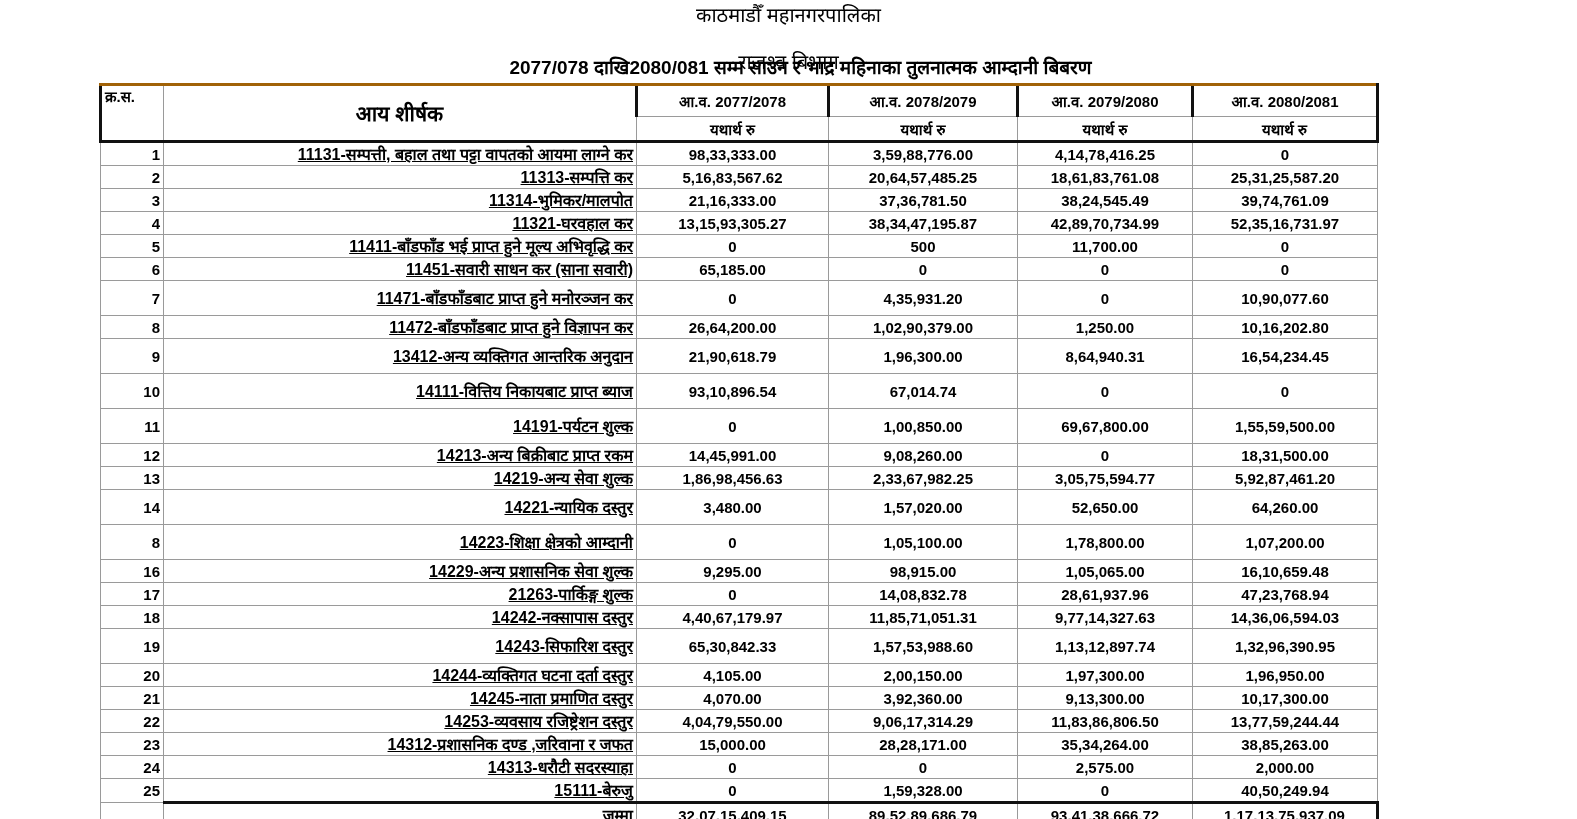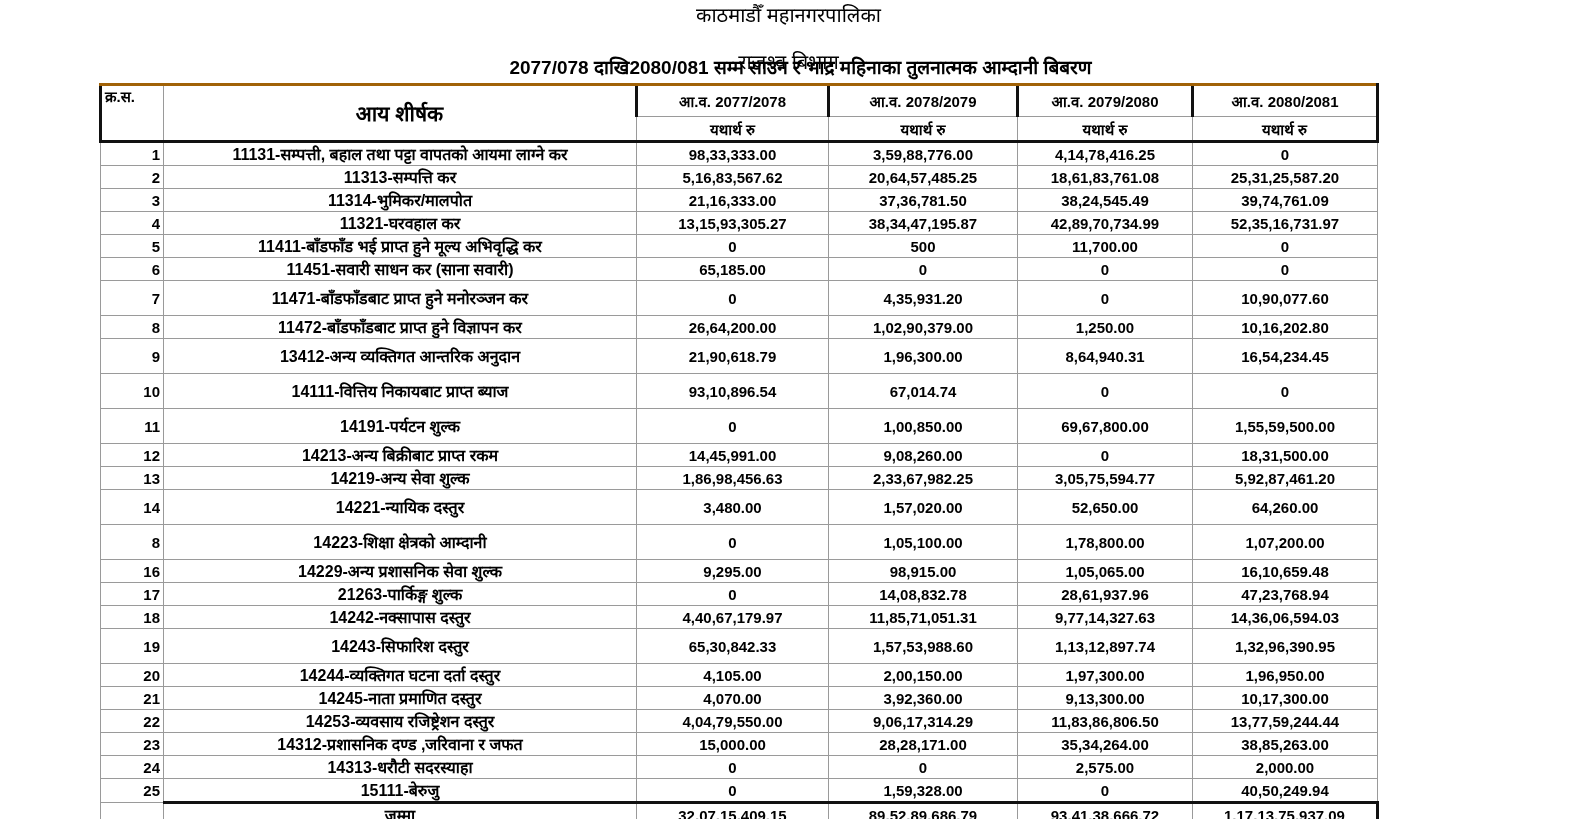--- a/index.html
+++ b/index.html
@@ -36,21 +36,21 @@
   thead { border: 3px solid #111; }
   thead tr.hr1 th { border-top: 3px solid #a16207; }
   thead tr.hr2 th { border-bottom: 3px solid #111; }
   thead th.sn { border-left: 3px solid #111; }
   thead th.y4 { border-right: 3px solid #111; margin-left: 46px; }
   thead th.head-title { border-left: 1px solid #9a9a9a; }
   thead tr.hr1 th.year { border-left: 3px solid #111; }
   thead tr.hr1 th.year.first { border-left: 3px solid #111; }
 
   tbody td.sn { text-align: right; }
-  tbody td.name { text-align: center; font-size: 16px; }
+  tbody td.name { text-align: right; font-size: 16px; text-decoration: underline; }
   tbody td.num { text-align: center; }
   tbody td.y4 { border-right: 1px solid #9a9a9a; }
 
   tr.h22 td { height: 21px; }
   tr.h35 td { height: 34px; }
   tr.total td { height: 21px; }
   tr.total td.name, tr.total td.num { border-top: 3px solid #111; border-bottom: 3px solid #111; }
   tr.total td.y4 { border-right: 3px solid #111; }
 </style>
 </head>

